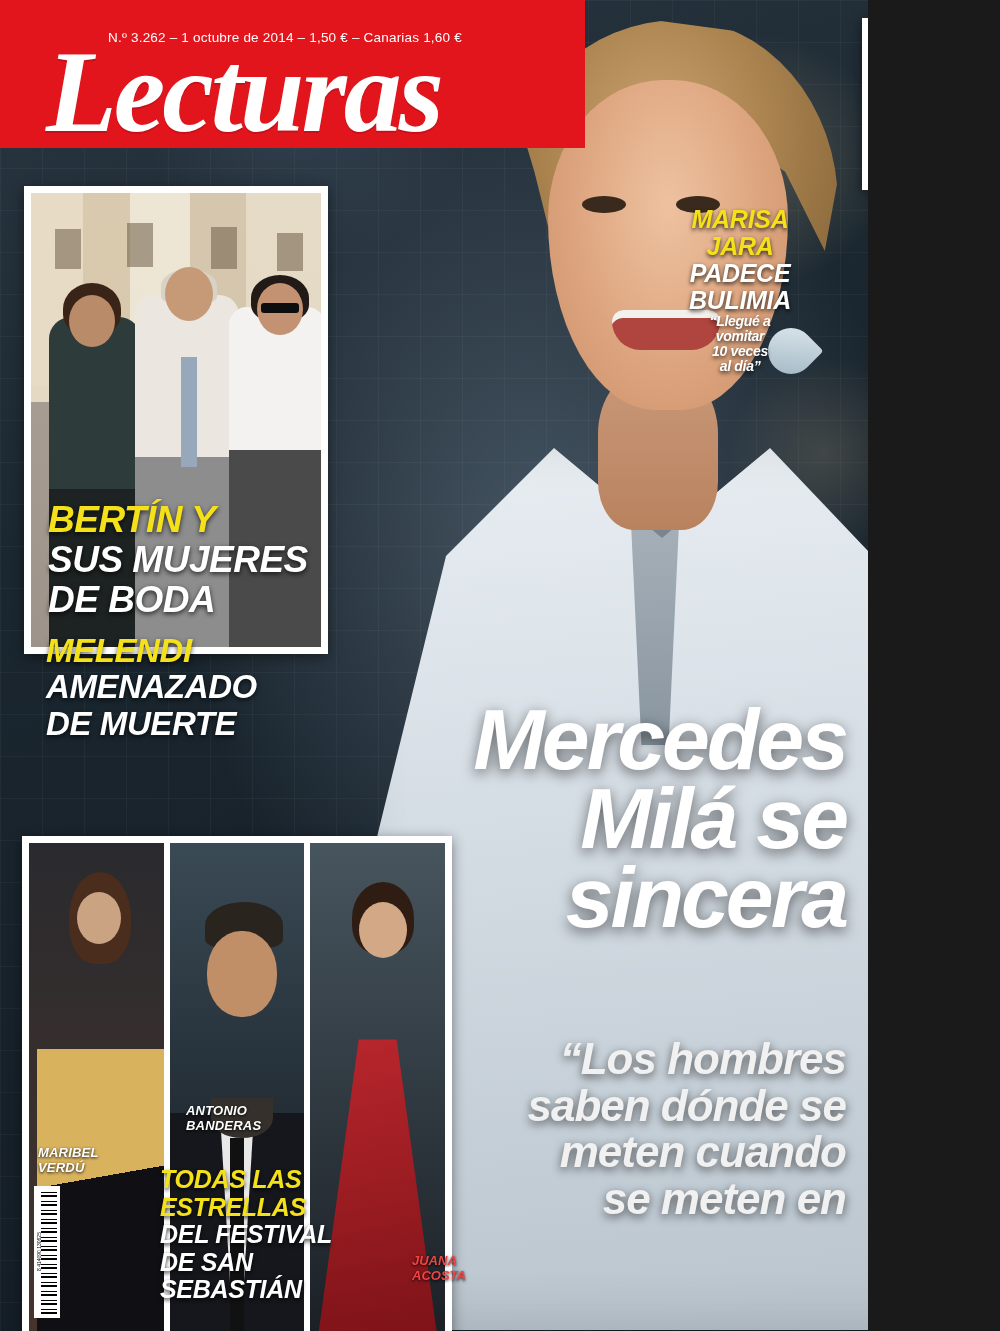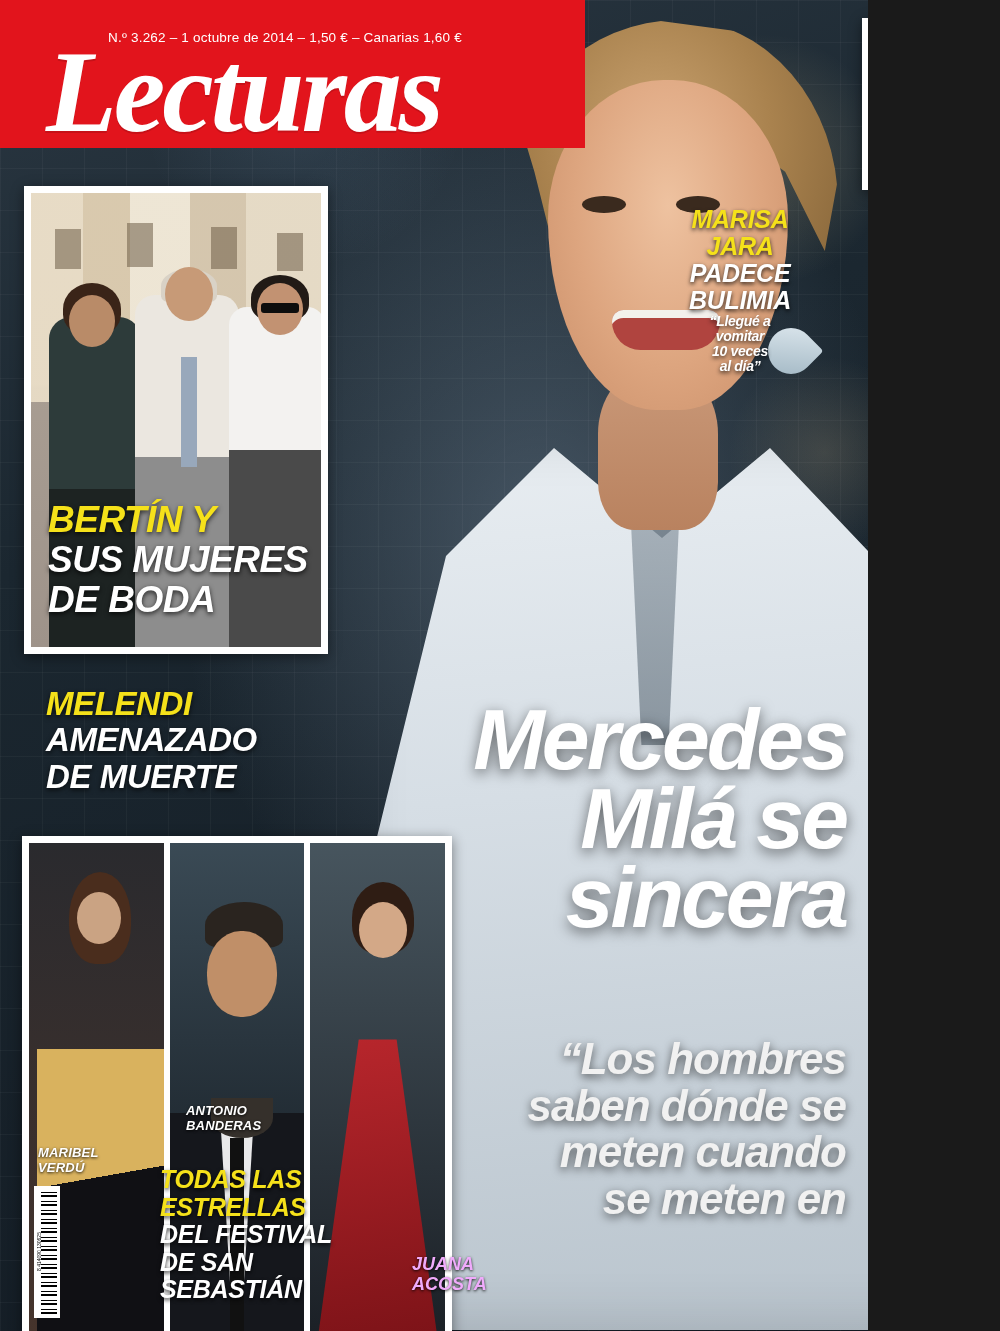--- a/index.html
+++ b/index.html
@@ -282,21 +282,21 @@
     font-style: italic;
     letter-spacing: -0.5px;
     text-shadow: 0 2px 5px rgba(0,0,0,.75);
     white-space: nowrap;
   }
 
   
   .melendi {
     position: absolute;
     left: 46px;
-    top: 686px;
+    top: 633px;
     width: 330px;
     line-height: 1.1;
   }
   .melendi .l {
     font-size: 33px;
     font-weight: bold;
     font-style: italic;
     letter-spacing: -0.4px;
     text-shadow: 0 2px 5px rgba(0,0,0,.7);
     white-space: nowrap;
@@ -331,22 +331,22 @@
     color: #ffffff;
     font-size: 13px;
     font-weight: bold;
     font-style: italic;
     line-height: 1.12;
     letter-spacing: .2px;
     text-shadow: 0 1px 3px rgba(0,0,0,.9);
   }
   .cap-yellow {
     position: absolute;
-    color: #f0abfc;
-    font-size: 18px;
+    color: #ef4444;
+    font-size: 13px;
     font-weight: bold;
     font-style: italic;
     line-height: 1.12;
     text-shadow: 0 1px 3px rgba(0,0,0,.9);
   }
 
   .festival {
     position: absolute;
     left: 160px;
     top: 1166px;

